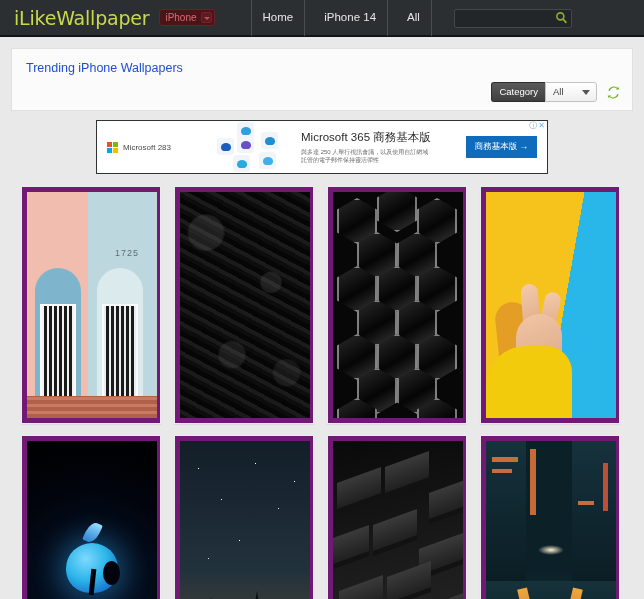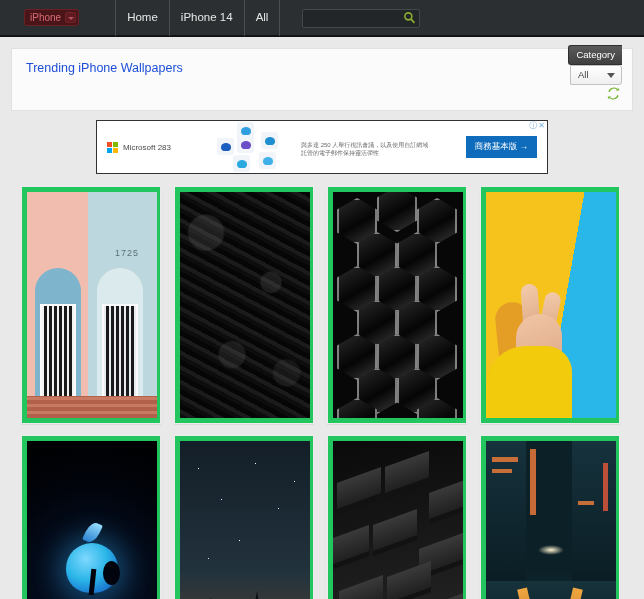--- a/index.html
+++ b/index.html
@@ -58,20 +58,21 @@
     border-left: 3px solid transparent;
     border-right: 3px solid transparent;
     border-top: 3px solid #b6525c;
   }
 
   #nav {
     display: flex;
     align-items: center;
     margin-left: 36px;
     height: 37px;
+    gap: 8px;
   }
   #nav .nav-item {
     color: #e6e6e6;
     font-size: 11.5px;
     padding: 0 11px;
     line-height: 37px;
     border-right: 1px solid #4a4e50;
     cursor: pointer;
     white-space: nowrap;
   }
@@ -114,22 +115,21 @@
   }
   #page-title {
     font-size: 12.5px;
     color: #1d4ed8;
   }
   #filters {
     position: absolute;
     right: 10px;
     bottom: 8px;
     display: flex;
-    align-items: flex-end;
-    flex-direction: column;
+    align-items: center;
   }
   #category-btn {
     background: linear-gradient(#5a5a5a, #3f3f3f);
     color: #ffffff;
     font-size: 9.5px;
     padding: 4px 7px;
     border: 1px solid #2e2e2e;
     border-radius: 3px 0 0 3px;
     border-right: none;
     line-height: 10px;
@@ -254,21 +254,21 @@
   
   #grid {
     display: flex;
     flex-wrap: wrap;
     padding: 0 10px;
     margin-top: 12px;
     gap: 11px 13px;
   }
   .thumb-card {
     width: 140px;
-    background: #22c55e;
+    background: #701a75;
     border: 1px solid #ececec;
     padding: 5px;
     box-shadow: 0 1px 1px rgba(0,0,0,0.06);
     cursor: pointer;
     text-align: center;
   }
   .thumb-img {
     width: 130px;
     height: 226px;
     position: relative;
@@ -444,20 +444,21 @@
     transform: translateX(-50%);
     width: 26px; height: 10px;
     background: radial-gradient(#fff3cf,rgba(255,220,150,0) 70%);
   }
 </style>
 </head>
 <body>
 
 <div id="header">
 
+  <div id="logo">iLikeWallpaper</div>
 
   <div id="brand-badge">
     <span class="bb-label">iPhone</span>
     <span class="bb-caret"></span>
   </div>
 
   <div id="nav">
     <div class="nav-item">Home</div>
     <div class="nav-item">iPhone 14</div>
     <div class="nav-item">All</div>
@@ -518,20 +519,21 @@
           </span>
         <span class="tile" style="left:18px;top:35px">
             <span class="dot" style="background:#2aa8e0"></span>
           </span>
         <span class="tile" style="left:44px;top:32px">
             <span class="dot" style="background:#3fb0e8"></span>
           </span>
       </div>
 
       <div id="ad-copy">
+        <div id="ad-headline">Microsoft 365 商務基本版</div>
         <div id="ad-body">與多達 250 人舉行視訊會議，以及使用自訂網域託管的電子郵件保持靈活彈性</div>
       </div>
 
       <div id="ad-cta">商務基本版 →</div>
 
       <div id="ad-badges">
         <span>ⓘ</span>
         <span>✕</span>
       </div>
     </div>

